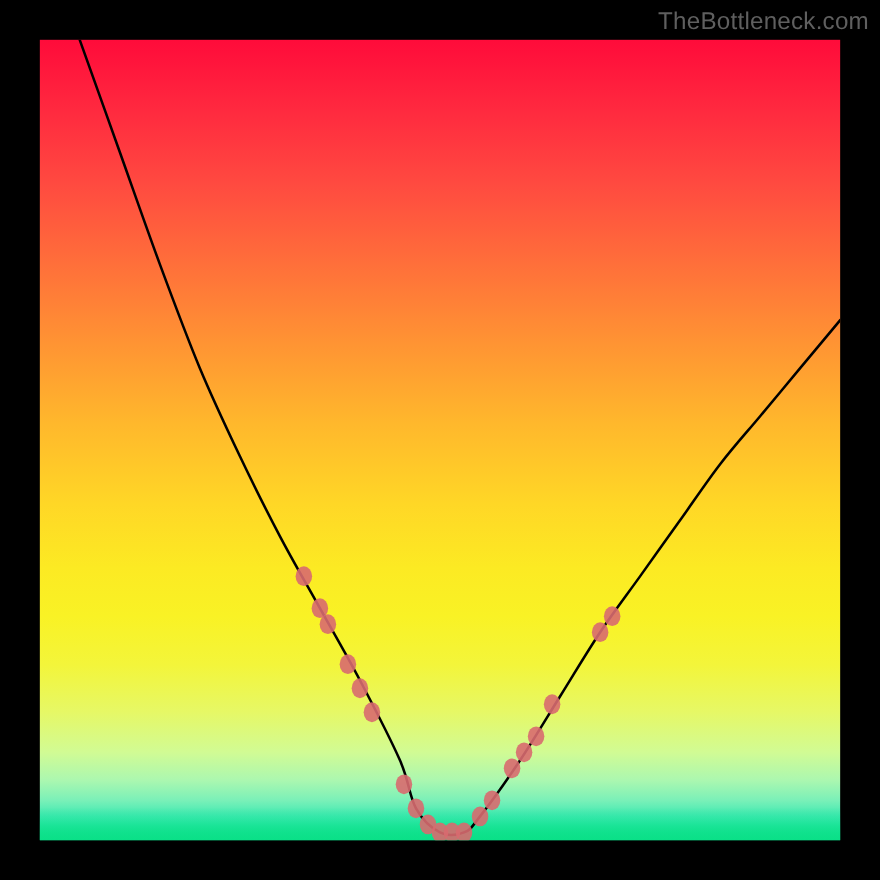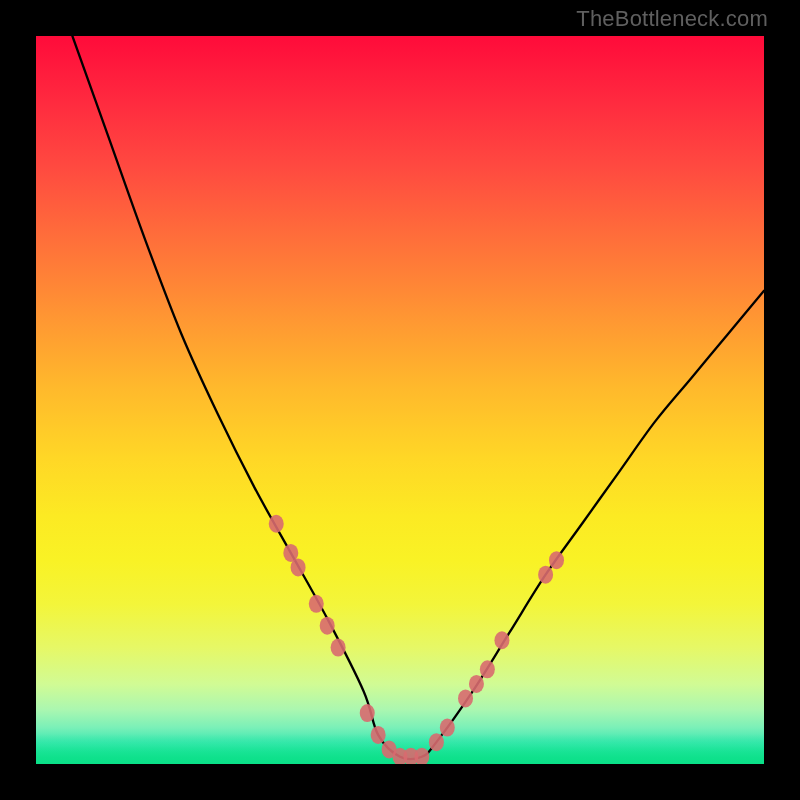--- a/index.html
+++ b/index.html
@@ -13,21 +13,21 @@
   }
   .container {
     position: relative;
     width: 800px;
     height: 800px;
     background: #000;
   }
   .watermark {
     position: absolute;
     top: 6px;
-    right: 32px;
+    right: 10px;
     color: #5f5f5f;
     font-size: 22px;
     font-weight: 500;
     letter-spacing: 0.2px;
     z-index: 20;
   }
   .plot-area {
     position: absolute;
     left: 36px;
     top: 36px;

